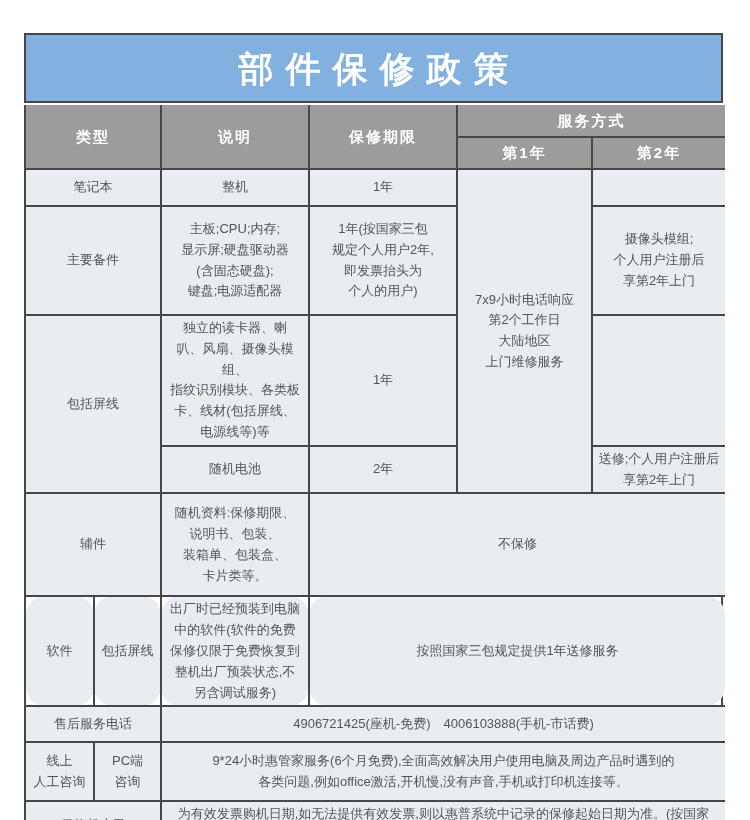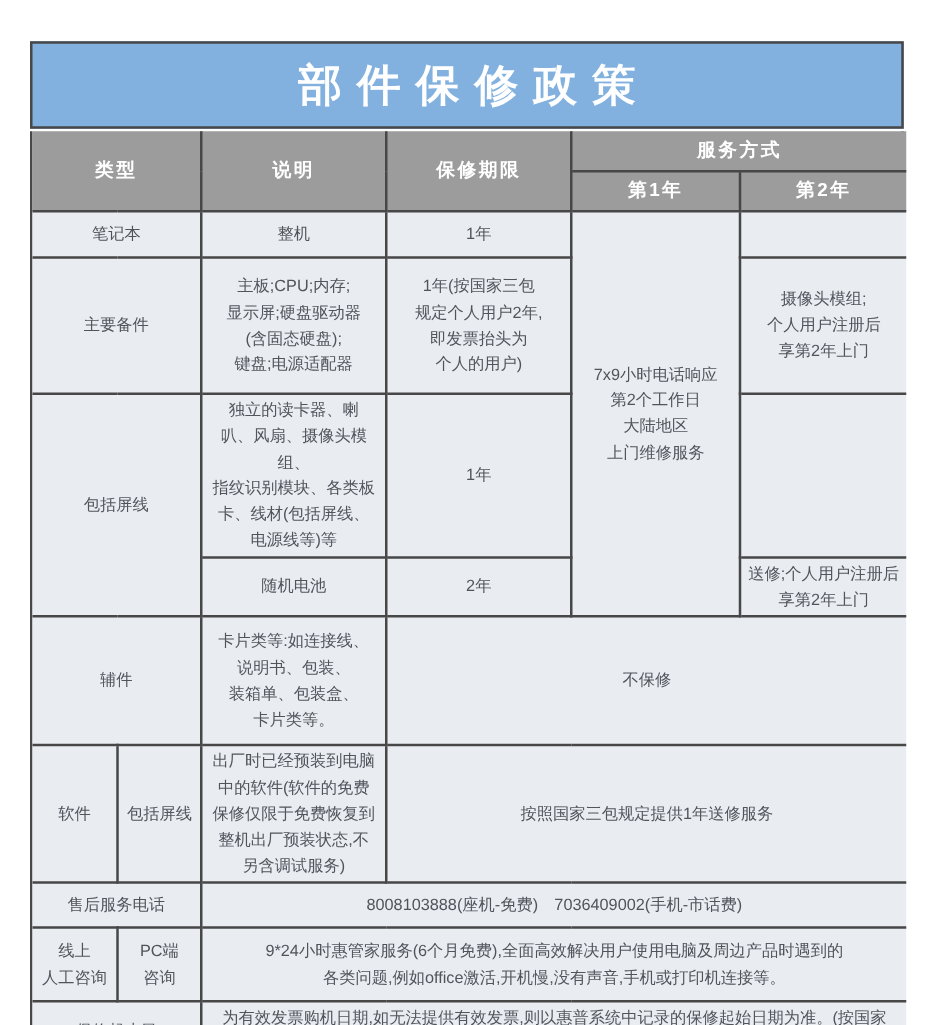--- a/index.html
+++ b/index.html
@@ -42,21 +42,21 @@
     letter-spacing:2px;
   }
   
   tr.hr1 td,tr.hr1 th{height:32px;}
   tr.hr2 td,tr.hr2 th{height:32px;margin-top:48px;}
   tr.r-laptop td{height:37px;margin-left:44px;}
   tr.r-main td{height:109px;}
   tr.r-nonmain td{height:99px;margin-left:32px;}
   tr.r-batt td{height:41px;}
   tr.r-acc td{height:103px;}
-  tr.r-soft td{height:105px;}
+  tr.r-soft td{height:105px;border-radius:19px;}
   tr.r-hot td{height:36px;}
   tr.r-online td{height:59px;}
   tr.r-start td{height:36px;}
 </style>
 </head>
 <body style="color: rgb(80, 85, 92);">
 
 <div class="sheet">
 
   <div class="title-bar">
@@ -125,41 +125,41 @@
 
       <tr class="r-batt">
         <td>随机电池</td>
         <td>2年</td>
         <td>送修;个人用户注册后
 享第2年上门</td>
       </tr>
 
       <tr class="r-acc">
         <td colspan="2">辅件</td>
-        <td>卡片类等:如连接线、
+        <td>随机资料:保修期限、
 说明书、包装、
 装箱单、包装盒、
 卡片类等。</td>
         <td colspan="3">不保修</td>
       </tr>
 
       <tr class="r-soft">
         <td>软件</td>
         <td>包括屏线</td>
         <td>出厂时已经预装到电脑
 中的软件(软件的免费
 保修仅限于免费恢复到
 整机出厂预装状态,不
 另含调试服务)</td>
         <td colspan="3">按照国家三包规定提供1年送修服务</td>
       </tr>
 
       <tr class="r-hot">
         <td colspan="2">售后服务电话</td>
-        <td colspan="4">8008103888(座机-免费)　7036409002(手机-市话费)</td>
+        <td colspan="4">4906721425(座机-免费)　4006103888(手机-市话费)</td>
       </tr>
 
       <tr class="r-online">
         <td>线上
 人工咨询</td>
         <td>PC端
 咨询</td>
         <td colspan="4">9*24小时惠管家服务(6个月免费),全面高效解决用户使用电脑及周边产品时遇到的
 各类问题,例如office激活,开机慢,没有声音,手机或打印机连接等。</td>
       </tr>

